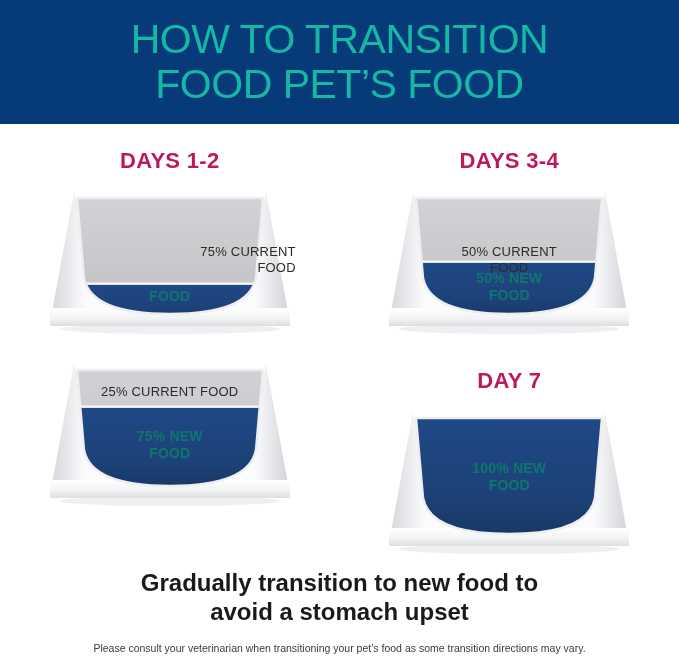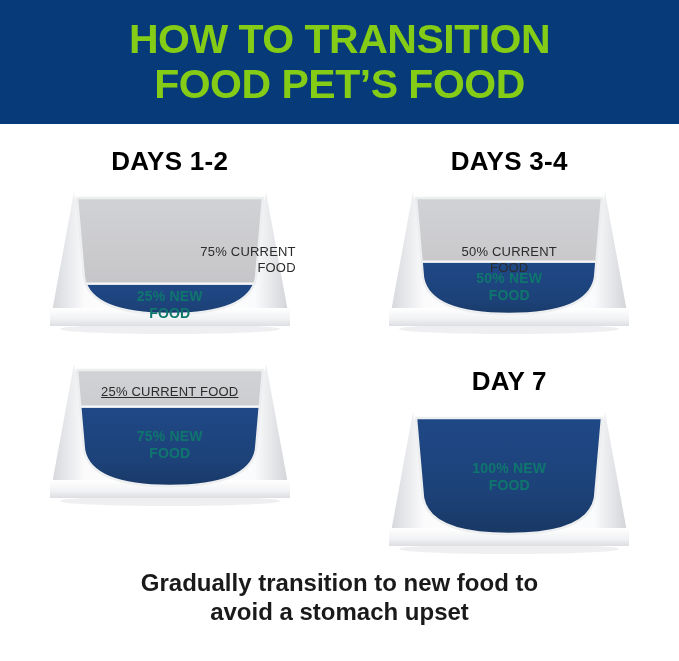--- a/index.html
+++ b/index.html
@@ -21,23 +21,23 @@
     left: 0; top: 0;
     width: 679px;
     height: 124px;
     background: #063a78;
     display: flex;
     flex-direction: column;
     align-items: center;
     justify-content: center;
   }
   .banner-line {
-    color: #84cc16;
-    font-family: "Liberation Sans", sans-serif;
-    font-weight: bold;
+    color: #14b8a6;
+    font-family: "Liberation Sans", sans-serif;
+    font-weight: normal;
     font-size: 41px;
     line-height: 45px;
     letter-spacing: -0.5px;
     text-align: center;
     white-space: nowrap;
   }
 
   
   .grid {
     position: absolute;
@@ -51,23 +51,23 @@
   }
   .cell {
     position: relative;
     display: flex;
     flex-direction: column;
     align-items: center;
   }
   .cell-title {
     font-family: "Liberation Sans", sans-serif;
     font-weight: bold;
-    font-size: 26px;
+    font-size: 22px;
     line-height: 30px;
-    color: #000000;
+    color: #be185d;
     letter-spacing: 0.3px;
     margin-top: 18px;
     text-align: center;
     white-space: nowrap;
   }
 
   
   .bowl-wrap {
     position: relative;
     width: 252px;
@@ -194,21 +194,20 @@
           <rect x="20" y="96.5" width="212" height="2.5" fill="#ffffff" opacity="0.85"></rect>
         </g>
         <path d="M33 12 L219 12 L212 92 Q205 128 126 128 Q47 128 40 92 Z" fill="none" stroke="#eceef0" stroke-width="2.5"></path>
       </svg>
       <div class="bowl-labels">
         <div class="label-current" style="top:58px;text-align:right;">
           <div>75% CURRENT</div>
           <div>FOOD</div>
         </div>
         <div class="label-new" style="top:102px;">
-          <div>25% NEW</div>
           <div>FOOD</div>
         </div>
       </div>
     </div>
   </div>
 
   <div class="cell">
     <div class="cell-title">DAYS 3-4</div>
     <div class="bowl-wrap">
       <svg class="bowl-svg" viewBox="0 0 252 150">
@@ -298,21 +297,21 @@
         <path d="M6 122 L246 122 L246 140 L6 140 Z" fill="url(#g-foot-2)"></path>
         <path d="M30 6 L222 6 L221 13 L31 13 Z" fill="#ffffff" opacity="0.95"></path>
         <g clip-path="url(#clip-cav-2)">
           <rect x="20" y="6" width="212" height="128" fill="url(#g-cur-2)"></rect>
           <rect x="20" y="49.0" width="212" height="89" fill="url(#g-new-2)"></rect>
           <rect x="20" y="47.5" width="212" height="2.5" fill="#ffffff" opacity="0.85"></rect>
         </g>
         <path d="M33 12 L219 12 L212 92 Q205 128 126 128 Q47 128 40 92 Z" fill="none" stroke="#eceef0" stroke-width="2.5"></path>
       </svg>
       <div class="bowl-labels">
-        <div class="label-current" style="top:26px;text-decoration:underline;">
+        <div class="label-current" style="top:26px;">
           <div>25% CURRENT FOOD</div>
           <div></div>
         </div>
         <div class="label-new" style="top:70px;">
           <div>75% NEW</div>
           <div>FOOD</div>
         </div>
       </div>
     </div>
   </div>
@@ -365,13 +364,14 @@
         </div>
       </div>
     </div>
   </div>
 
 </div>
 
 <div class="footer">
   <div class="footer-line">Gradually transition to new food to</div>
   <div class="footer-line">avoid a stomach upset</div>
+  <div class="disclaimer">Please consult your veterinarian when transitioning your pet’s food as some transition directions may vary.</div>
 </div>
 
 </body></html>

